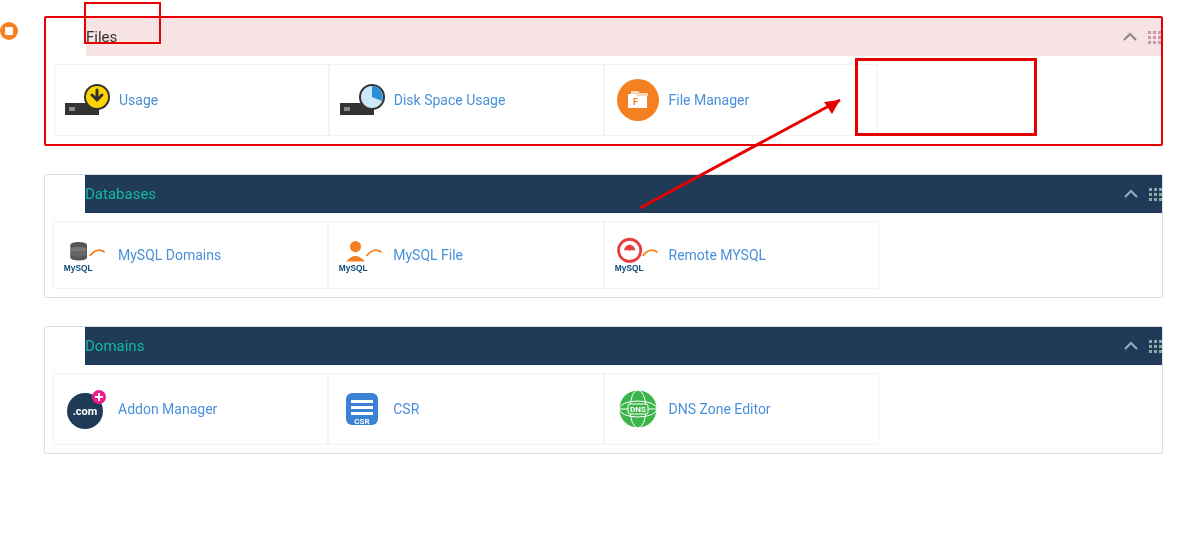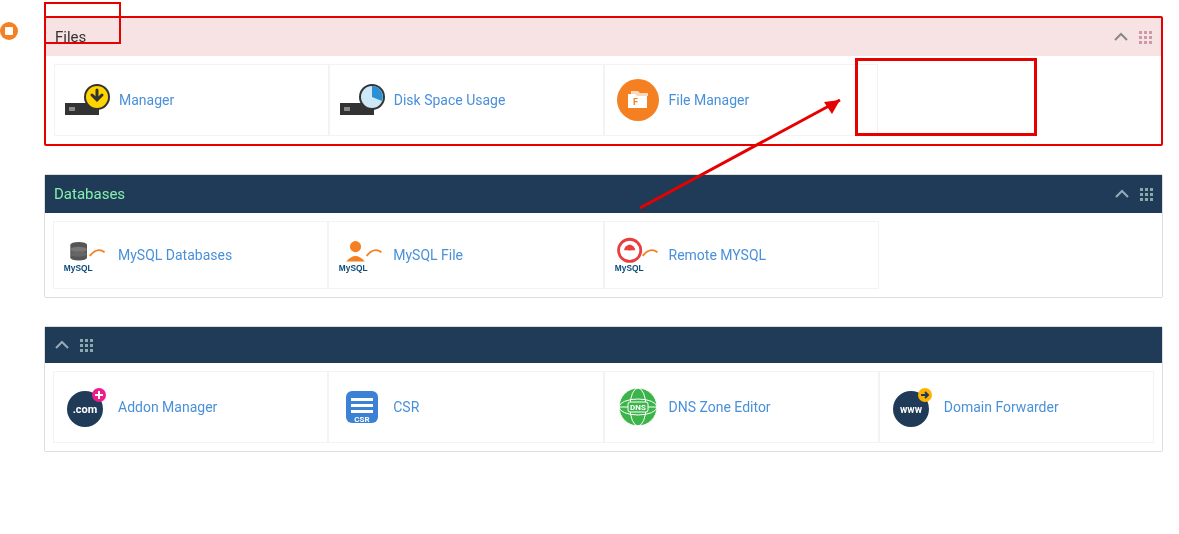--- a/index.html
+++ b/index.html
@@ -26,27 +26,28 @@
       border-radius: 2px;
       margin-bottom: 28px;
       background: #fff;
     }
     .panel-files {
       border: 2px solid #e60000;
     }
     .panel-header {
       display: flex;
       align-items: center;
-      padding: 10px 9px;
+      padding: 10px 0;
       font-size: 15px;
       position: relative;
+      margin-left: 40px;
     }
     .panel-header-dark {
       background: #1f3b57;
-      color: #86efac;
+      color: #14b8a6;
     }
     .panel-header-light {
       background: #f7e3e3;
       color: #333;
     }
     .files-title-box {
       border: 2px solid #e60000;
       position: absolute;
       left: -2px;
       top: -16px;
@@ -168,21 +169,21 @@
       <div class="item">
         <div class="icon-wrap">
           <svg width="50" height="34" viewBox="0 0 50 34">
             <rect x="2" y="20" width="34" height="12" fill="#333"></rect>
               <rect x="6" y="24" width="6" height="4" fill="#888"></rect>
             <circle cx="34" cy="14" r="13" fill="#333"></circle>
               <circle cx="34" cy="14" r="11" fill="#ffd500"></circle>
             <path d="M34 7 v8 M29 12 l5 5 l5 -5" stroke="#333" stroke-width="3" fill="none" stroke-linecap="round"></path>
           </svg>
         </div>
-        <span class="item-label">Manager</span>
+        <span class="item-label">Usage</span>
       </div>
 
 
       <div class="item">
         <div class="icon-wrap">
           <svg width="50" height="34" viewBox="0 0 50 34">
             <rect x="2" y="20" width="34" height="12" fill="#333"></rect>
               <rect x="6" y="24" width="6" height="4" fill="#888"></rect>
             <circle cx="34" cy="14" r="13" fill="#333"></circle>
               <circle cx="34" cy="14" r="11" fill="#cde8f7"></circle>
@@ -238,21 +239,21 @@
           <svg width="54" height="38" viewBox="0 0 54 38">
             <ellipse cx="18" cy="8" rx="9" ry="3" fill="#555"></ellipse>
               <rect x="9" y="8" width="18" height="14" fill="#555"></rect>
               <ellipse cx="18" cy="22" rx="9" ry="3" fill="#555"></ellipse>
             <ellipse cx="18" cy="13" rx="9" ry="3" fill="#777"></ellipse>
               <ellipse cx="18" cy="18" rx="9" ry="3" fill="#666"></ellipse>
             <path d="M30 20 q8 -10 16 -4" stroke="#f58021" stroke-width="2" fill="none"></path>
             <text x="2" y="36" class="mysql-txt">MySQL</text>
           </svg>
         </div>
-        <span class="item-label">MySQL Databases</span>
+        <span class="item-label">MySQL Domains</span>
       </div>
 
       <div class="item">
         <div class="icon-wrap">
           <svg width="54" height="38" viewBox="0 0 54 38">
             <circle cx="20" cy="10" r="6" fill="#f58021"></circle>
               <path d="M10 26 q10 -12 20 0 z" fill="#f58021"></path>
             <path d="M32 20 q8 -10 16 -4" stroke="#f58021" stroke-width="2" fill="none"></path>
             <text x="2" y="36" class="mysql-txt">MySQL</text>
           </svg>
@@ -272,20 +273,21 @@
           </svg>
         </div>
         <span class="item-label">Remote MYSQL</span>
       </div>
 
     </div>
   </div>
 
   <div class="panel" style="margin-bottom:0">
     <div class="panel-header panel-header-dark">
+      <span class="panel-title">Domains</span>
       <div class="panel-controls">
         <span class="chev">
           <svg viewBox="0 0 16 16">
               <path d="M2 11 L8 5 L14 11" stroke="#9ab" stroke-width="2" fill="none"></path>
             </svg>
         </span>
         <span class="grip grip-dark">
             <i></i>
             <i></i>
             <i></i>
@@ -333,31 +335,20 @@
             <ellipse cx="22" cy="21" rx="19" ry="8" fill="none" stroke="#fff" stroke-width="1"></ellipse>
             <ellipse cx="22" cy="21" rx="8" ry="19" fill="none" stroke="#fff" stroke-width="1"></ellipse>
             <line x1="3" y1="21" x2="41" y2="21" stroke="#fff" stroke-width="1"></line>
             <rect x="12" y="16" width="20" height="10" rx="2" fill="#3bb44a" stroke="#fff"></rect>
             <text x="22" y="24" text-anchor="middle" font-size="8" font-weight="bold" fill="#fff">DNS</text>
           </svg>
         </div>
         <span class="item-label">DNS Zone Editor</span>
       </div>
 
-      <div class="item">
-        <div class="icon-wrap">
-          <svg width="46" height="42" viewBox="0 0 46 42">
-            <circle cx="21" cy="23" r="18" fill="#1f3b57"></circle>
-            <text x="21" y="27" text-anchor="middle" font-size="10" font-weight="bold" fill="#fff">www</text>
-            <circle cx="35" cy="9" r="7" fill="#ffb300"></circle>
-              <path d="M31 9 h6 m-2 -3 l3 3 l-3 3" stroke="#1f3b57" stroke-width="2" fill="none"></path>
-          </svg>
-        </div>
-        <span class="item-label">Domain Forwarder</span>
-      </div>
 
     </div>
   </div>
 
 </div>
 
 <div class="highlight-box"></div>
 <svg class="arrow" viewBox="0 0 230 120">
   <line x1="10" y1="118" x2="210" y2="10" stroke="#e60000" stroke-width="3"></line>
   <polygon points="210,10 194,12 202,24" fill="#e60000"></polygon>

